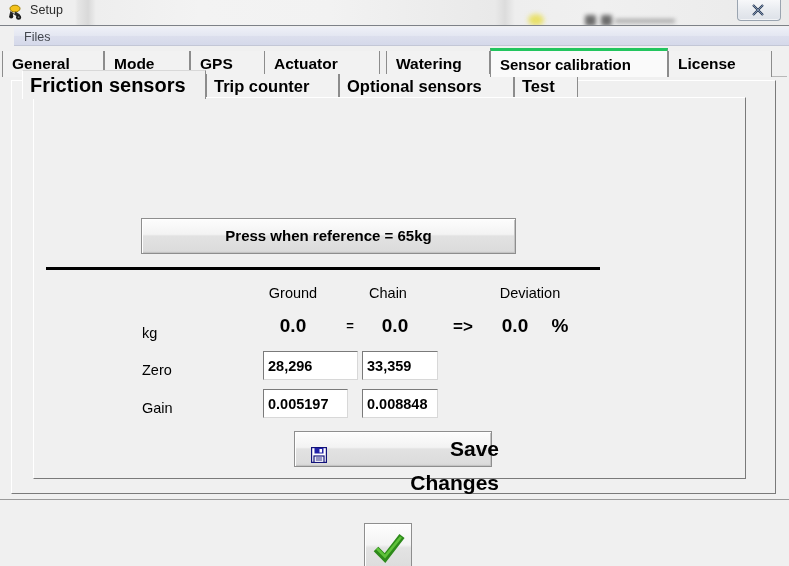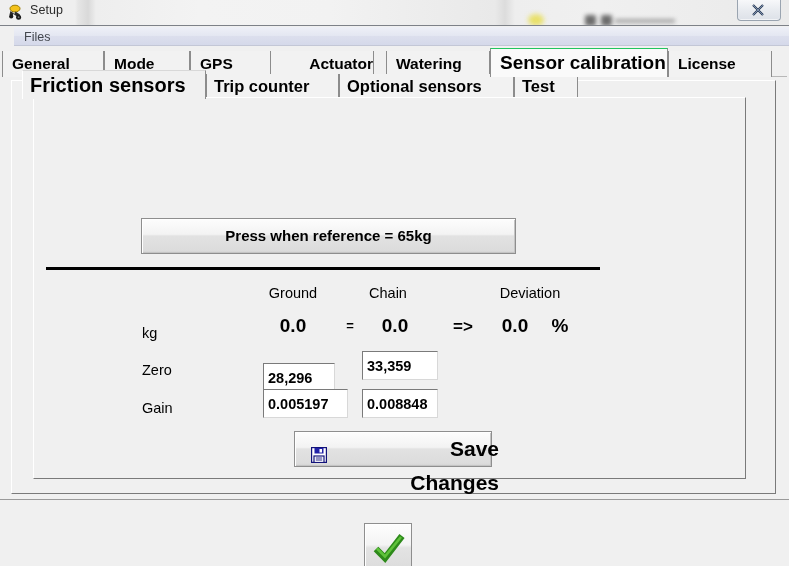--- a/index.html
+++ b/index.html
@@ -152,23 +152,23 @@
     line-height: 26px;
     cursor: pointer;
     white-space: nowrap;
     overflow: hidden;
   }
   .tab.selected {
     top: 0px;
     height: 29px;
     line-height: 28px;
     background: #fafafa;
-    border-top: 1px solid #22c55e;
+    border-top: 3px solid #22c55e;
     border-bottom: none;
-    font-size: 19px;
+    font-size: 15px;
     z-index: 4;
   }
   .tabstrip .tab-underline {
     position: absolute;
     left: 0; top: 28px;
     width: 785px; height: 1px;
     background: #b8b8b8;
   }
 
   
@@ -306,21 +306,21 @@
     border-right-color: #d8d8d8;
     border-bottom-color: #d8d8d8;
     box-sizing: border-box;
     font-family: "Liberation Sans", sans-serif;
     font-size: 14.5px;
     font-weight: bold;
     color: #000;
     padding: 0 0 0 4px;
     outline: none;
   }
-  .f-zero-ground { left: 263px; top: 337px; width: 72px; height: 29px; }
+  .f-zero-ground { left: 263px; top: 325px; width: 95px; height: 29px; }
   .f-zero-chain  { left: 362px; top: 325px; width: 76px; height: 29px; }
   .f-gain-ground { left: 263px; top: 363px; width: 85px; height: 29px; }
   .f-gain-chain  { left: 362px; top: 363px; width: 76px; height: 29px; }
 
   
   .btn-save {
     left: 294px; top: 405px; width: 198px; height: 36px;
     line-height: 34px;
   }
   .btn-save .save-icon {
@@ -396,21 +396,21 @@
     <div class="menubar">
       <span class="menu-item">Files</span>
     </div>
 
     <div class="tabstrip">
       <div class="tab-underline"></div>
 
       <div class="tab" style="left:0px;   width:102px;">General</div>
       <div class="tab" style="left:102px; width:86px;">Mode</div>
       <div class="tab" style="left:188px; width:86px;">GPS</div>
-      <div class="tab" style="left:268px; width:104px;text-align:right;">Actuator</div>
+      <div class="tab" style="left:262px; width:116px;">Actuator</div>
       <div class="tab" style="left:384px; width:104px;">Watering</div>
       <div class="tab selected" style="left:488px; width:178px;">Sensor calibration</div>
       <div class="tab" style="left:666px; width:104px;">License</div>
     </div>
 
     <div class="outer-panel"></div>
 
     <div class="subtabstrip">
       <div class="subtab selected" style="left:0px;   width:184px;">Friction sensors</div>
       <div class="subtab" style="left:184px; width:133px;">Trip counter</div>

